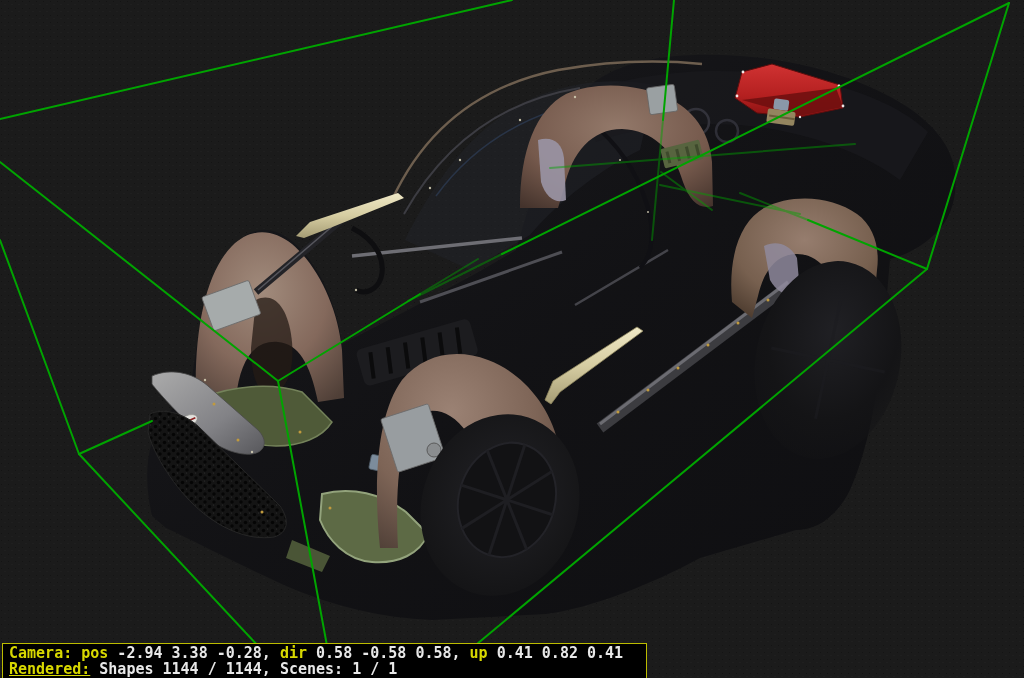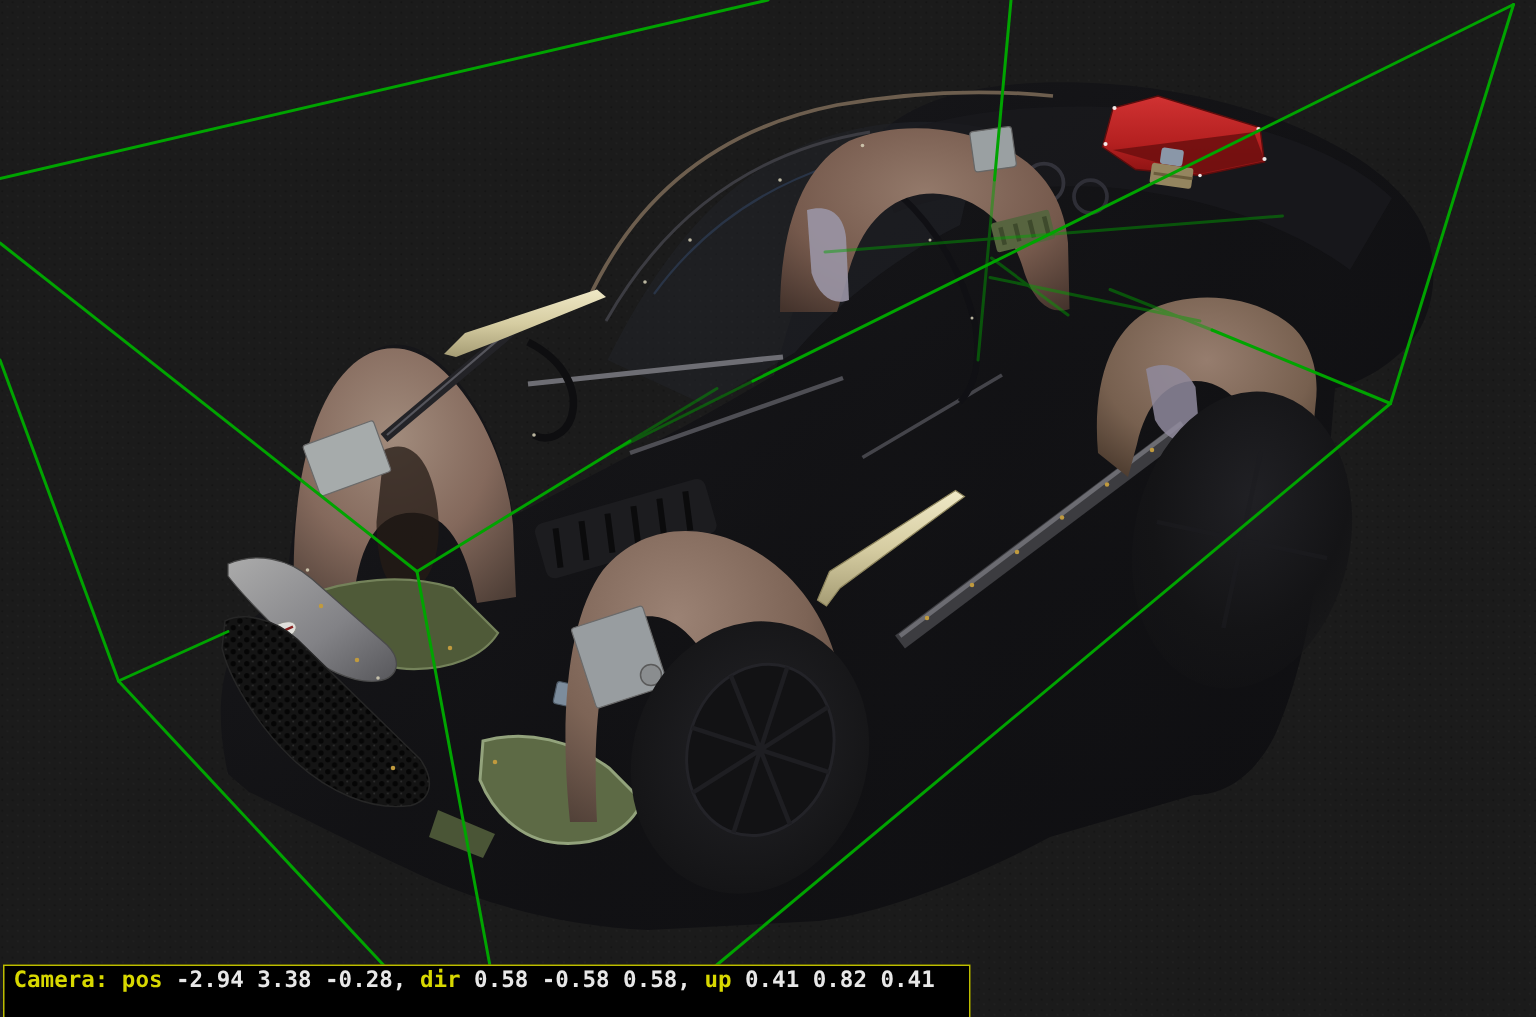--- a/index.html
+++ b/index.html
@@ -259,15 +259,16 @@
       <path d="M550,168 L855,144"></path>
       <path d="M660,185 L800,214"></path>
       <path d="M420,294 L478,259"></path>
       <path d="M661,172 L712,210"></path>
     </g>
   </g>
 </svg>
 
 <div id="hud">
   <div class="row"><span class="y">Camera: pos</span><span class="w"> -2.94 3.38 -0.28, </span><span class="y">dir</span><span class="w"> 0.58 -0.58 0.58, </span><span class="y">up</span><span class="w"> 0.41 0.82 0.41</span></div>
+  <div class="row"><span class="y u">Rendered:</span><span class="w"> Shapes 1144 / 1144, Scenes: 1 / 1</span></div>
 </div>
 
 </div>
 
 </body></html>

